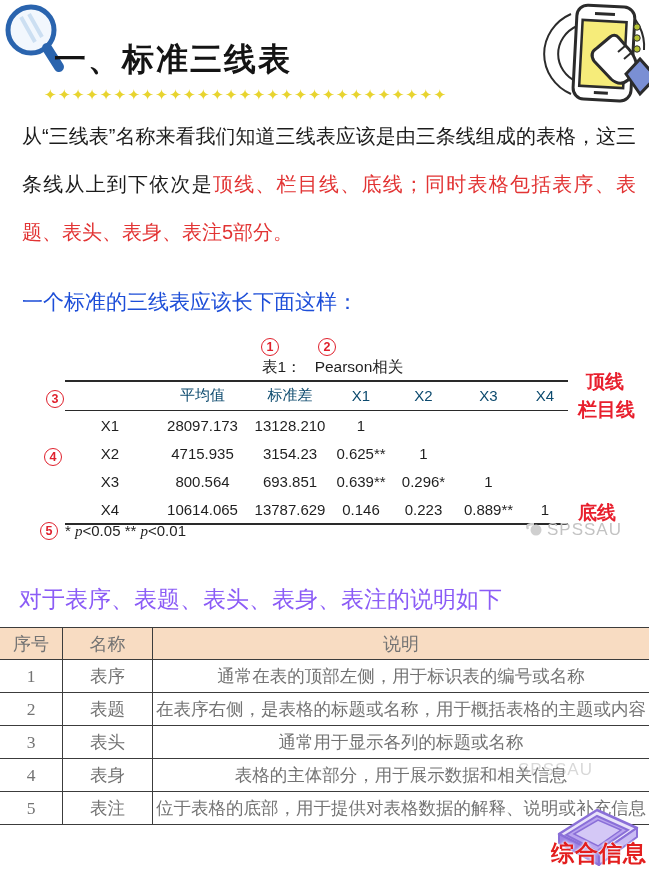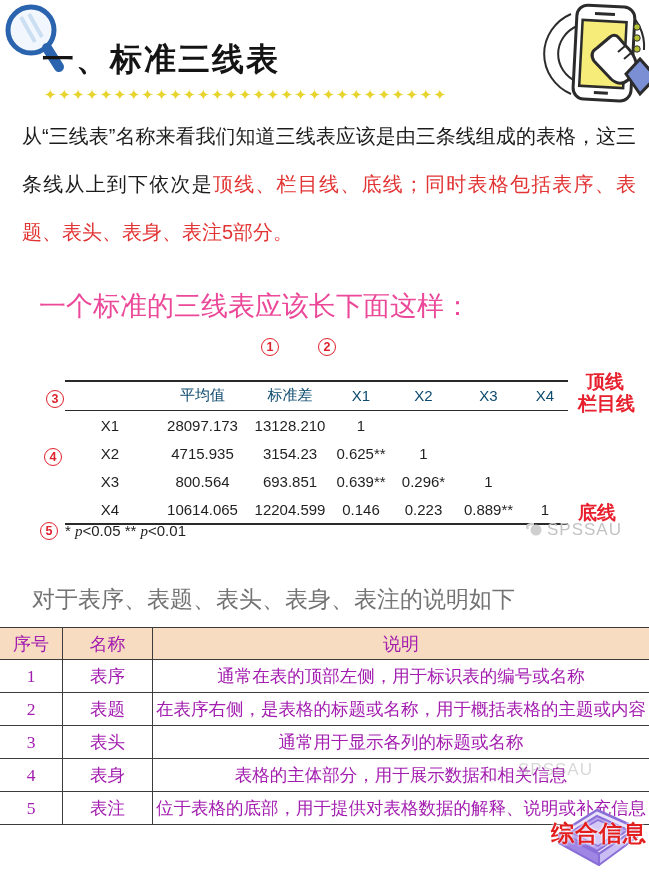--- a/index.html
+++ b/index.html
@@ -1,33 +1,33 @@
 <!DOCTYPE html>
 <html><head>
 <meta charset="utf-8">
 <style>
   html,body{margin:0;padding:0;}
   body{width:649px;height:874px;position:relative;background:#ffffff;overflow:hidden;
        font-family:"Liberation Sans",sans-serif;color:#222;}
   .abs{position:absolute;}
 
   
-  .page-title{left:42px;top:38px;font-size:32px;font-weight:bold;color:#141414;letter-spacing:2px;}
+  .page-title{left:54px;top:38px;font-size:32px;font-weight:bold;color:#141414;letter-spacing:2px;}
   .sparkle-row{left:44px;top:86px;width:402px;display:flex;justify-content:space-between;
                color:#e8d42f;font-size:15px;line-height:18px;}
   .magnifier{left:2px;top:2px;}
   .phone-icon{left:541px;top:0px;}
 
   
   .intro{left:22px;top:112px;width:614px;font-size:20px;line-height:48px;color:#1c1c1c;
          font-weight:500;text-align:justify;}
   .red-text{color:#e23434;}
 
-  .example-heading{left:22px;top:288px;font-size:27px;color:#ec4899;font-weight:500;margin-left:17px;}
-  .explain-heading{left:32px;top:584px;font-size:23px;color:#737373;font-weight:500;}
+  .example-heading{left:22px;top:288px;font-size:21px;color:#1d4ed8;font-weight:500;}
+  .explain-heading{left:19px;top:584px;font-size:23px;color:#8b5cf6;font-weight:500;}
 
   
   .sample-wrap{left:40px;top:338px;width:600px;height:215px;}
   .circnum{display:inline-flex;align-items:center;justify-content:center;
            width:18px;height:18px;border:1.7px solid #e0202c;border-radius:50%;
            color:#e0202c;font-size:12.5px;font-weight:bold;background:#fff;box-sizing:border-box;}
   .ann1{left:221px;top:0px;}
   .ann2{left:278px;top:0px;}
   .ann3{left:6px;top:52px;}
   .ann4{left:4px;top:110px;}
@@ -37,36 +37,36 @@
   .tl-table th{border-bottom:1.5px solid #2a2a2a;font-weight:normal;font-size:15px;
                padding:4px 0 5px 0;color:#0c4a6e;}
   .tl-table td{font-size:15px;padding:5.5px 0;text-align:center;color:#1f1f1f;}
   .tl-table col:nth-child(1){width:90px;} .tl-table col:nth-child(2){width:95px;}
   .tl-table col:nth-child(3){width:80px;} .tl-table col:nth-child(4){width:62px;}
   .tl-table col:nth-child(5){width:63px;} .tl-table col:nth-child(6){width:67px;}
   .tl-table col:nth-child(7){width:46px;}
   .footnote{left:0px;top:184px;display:flex;align-items:center;gap:7px;font-size:15px;color:#1f1f1f;}
   .footnote i{font-family:"Liberation Serif",serif;}
   .line-label{color:#e81f2d;font-weight:bold;font-size:19px;left:538px;white-space:nowrap;}
-  .lbl-top{top:31px;margin-left:8px;} .lbl-col{top:53px;} .lbl-bot{top:162px;}
+  .lbl-top{top:31px;margin-left:8px;} .lbl-col{top:59px;} .lbl-bot{top:162px;}
   .wm1{left:486px;top:182px;color:#c3c3c3;font-size:17px;letter-spacing:1px;display:flex;align-items:center;gap:3px;}
   .wm2{left:518px;top:760px;color:#9a9a9a;opacity:.38;font-size:17px;letter-spacing:1px;z-index:5;}
 
   
   .exp-table{left:-1px;top:627px;width:651px;border-collapse:collapse;table-layout:fixed;
              font-family:"Liberation Serif",serif;}
-  .exp-table th,.exp-table td{border:1.2px solid #3c3c3c;text-align:center;color:#a21caf;}
+  .exp-table th,.exp-table td{border:1.2px solid #3c3c3c;text-align:center;color:#737373;}
   .exp-table th{background:#f8dcc2;height:29px;font-size:18px;font-weight:normal;}
   .exp-table td{height:30px;font-size:17.5px;}
   .exp-table col:nth-child(1){width:63px;}
   .exp-table col:nth-child(2){width:90px;}
 
   
   .badge-icon{left:543px;top:806px;z-index:1;}
-  .badge-text{left:551px;top:818px;z-index:2;font-size:23px;font-weight:bold;color:#e31e1e;
+  .badge-text{left:551px;top:838px;z-index:2;font-size:23px;font-weight:bold;color:#e31e1e;
               letter-spacing:1px;text-shadow:0 0 3px #fff,0 0 3px #fff;}
 </style>
 </head>
 <body>
 
 <div class="abs magnifier">
   <svg width="64" height="78" viewBox="0 0 64 78">
     <circle cx="29" cy="28" r="23" fill="#f2f7fd" stroke="#2a64ae" stroke-width="5"></circle>
     <path d="M19 15 L33 40 M27 12 L40 35" stroke="#ccdff2" stroke-width="4" fill="none"></path>
     <line x1="45" y1="46" x2="57" y2="65" stroke="#2a64ae" stroke-width="10" stroke-linecap="round"></line>
@@ -130,20 +130,24 @@
 <div class="abs intro"><span>从“三线表”名称来看我们知道三线表应该是由三条线组成的表格，这三条线从上到下依次是</span><span class="red-text">顶线、栏目线、底线；同时表格包括表序、表题、表头、表身、表注5部分。</span></div>
 
 <div class="abs example-heading">一个标准的三线表应该长下面这样：</div>
 
 <div class="abs sample-wrap">
   <span class="circnum abs ann1">1</span>
   <span class="circnum abs ann2">2</span>
   <span class="circnum abs ann3">3</span>
   <span class="circnum abs ann4">4</span>
 
+  <div class="abs caption">
+    <span>表1：</span>
+    <span>Pearson相关</span>
+  </div>
 
   <table class="abs tl-table">
     <colgroup>
         <col>
         <col>
         <col>
         <col>
         <col>
         <col>
         <col>
@@ -183,21 +187,21 @@
           <td>800.564</td>
           <td>693.851</td>
           <td>0.639**</td>
           <td>0.296*</td>
           <td>1</td>
           <td></td>
         </tr>
         <tr>
           <td>X4</td>
           <td>10614.065</td>
-          <td>12204.599</td>
+          <td>13787.629</td>
           <td>0.146</td>
           <td>0.223</td>
           <td>0.889**</td>
           <td>1</td>
         </tr>
       </tbody>
   </table>
 
   <div class="abs footnote">
     <span class="circnum">5</span>

